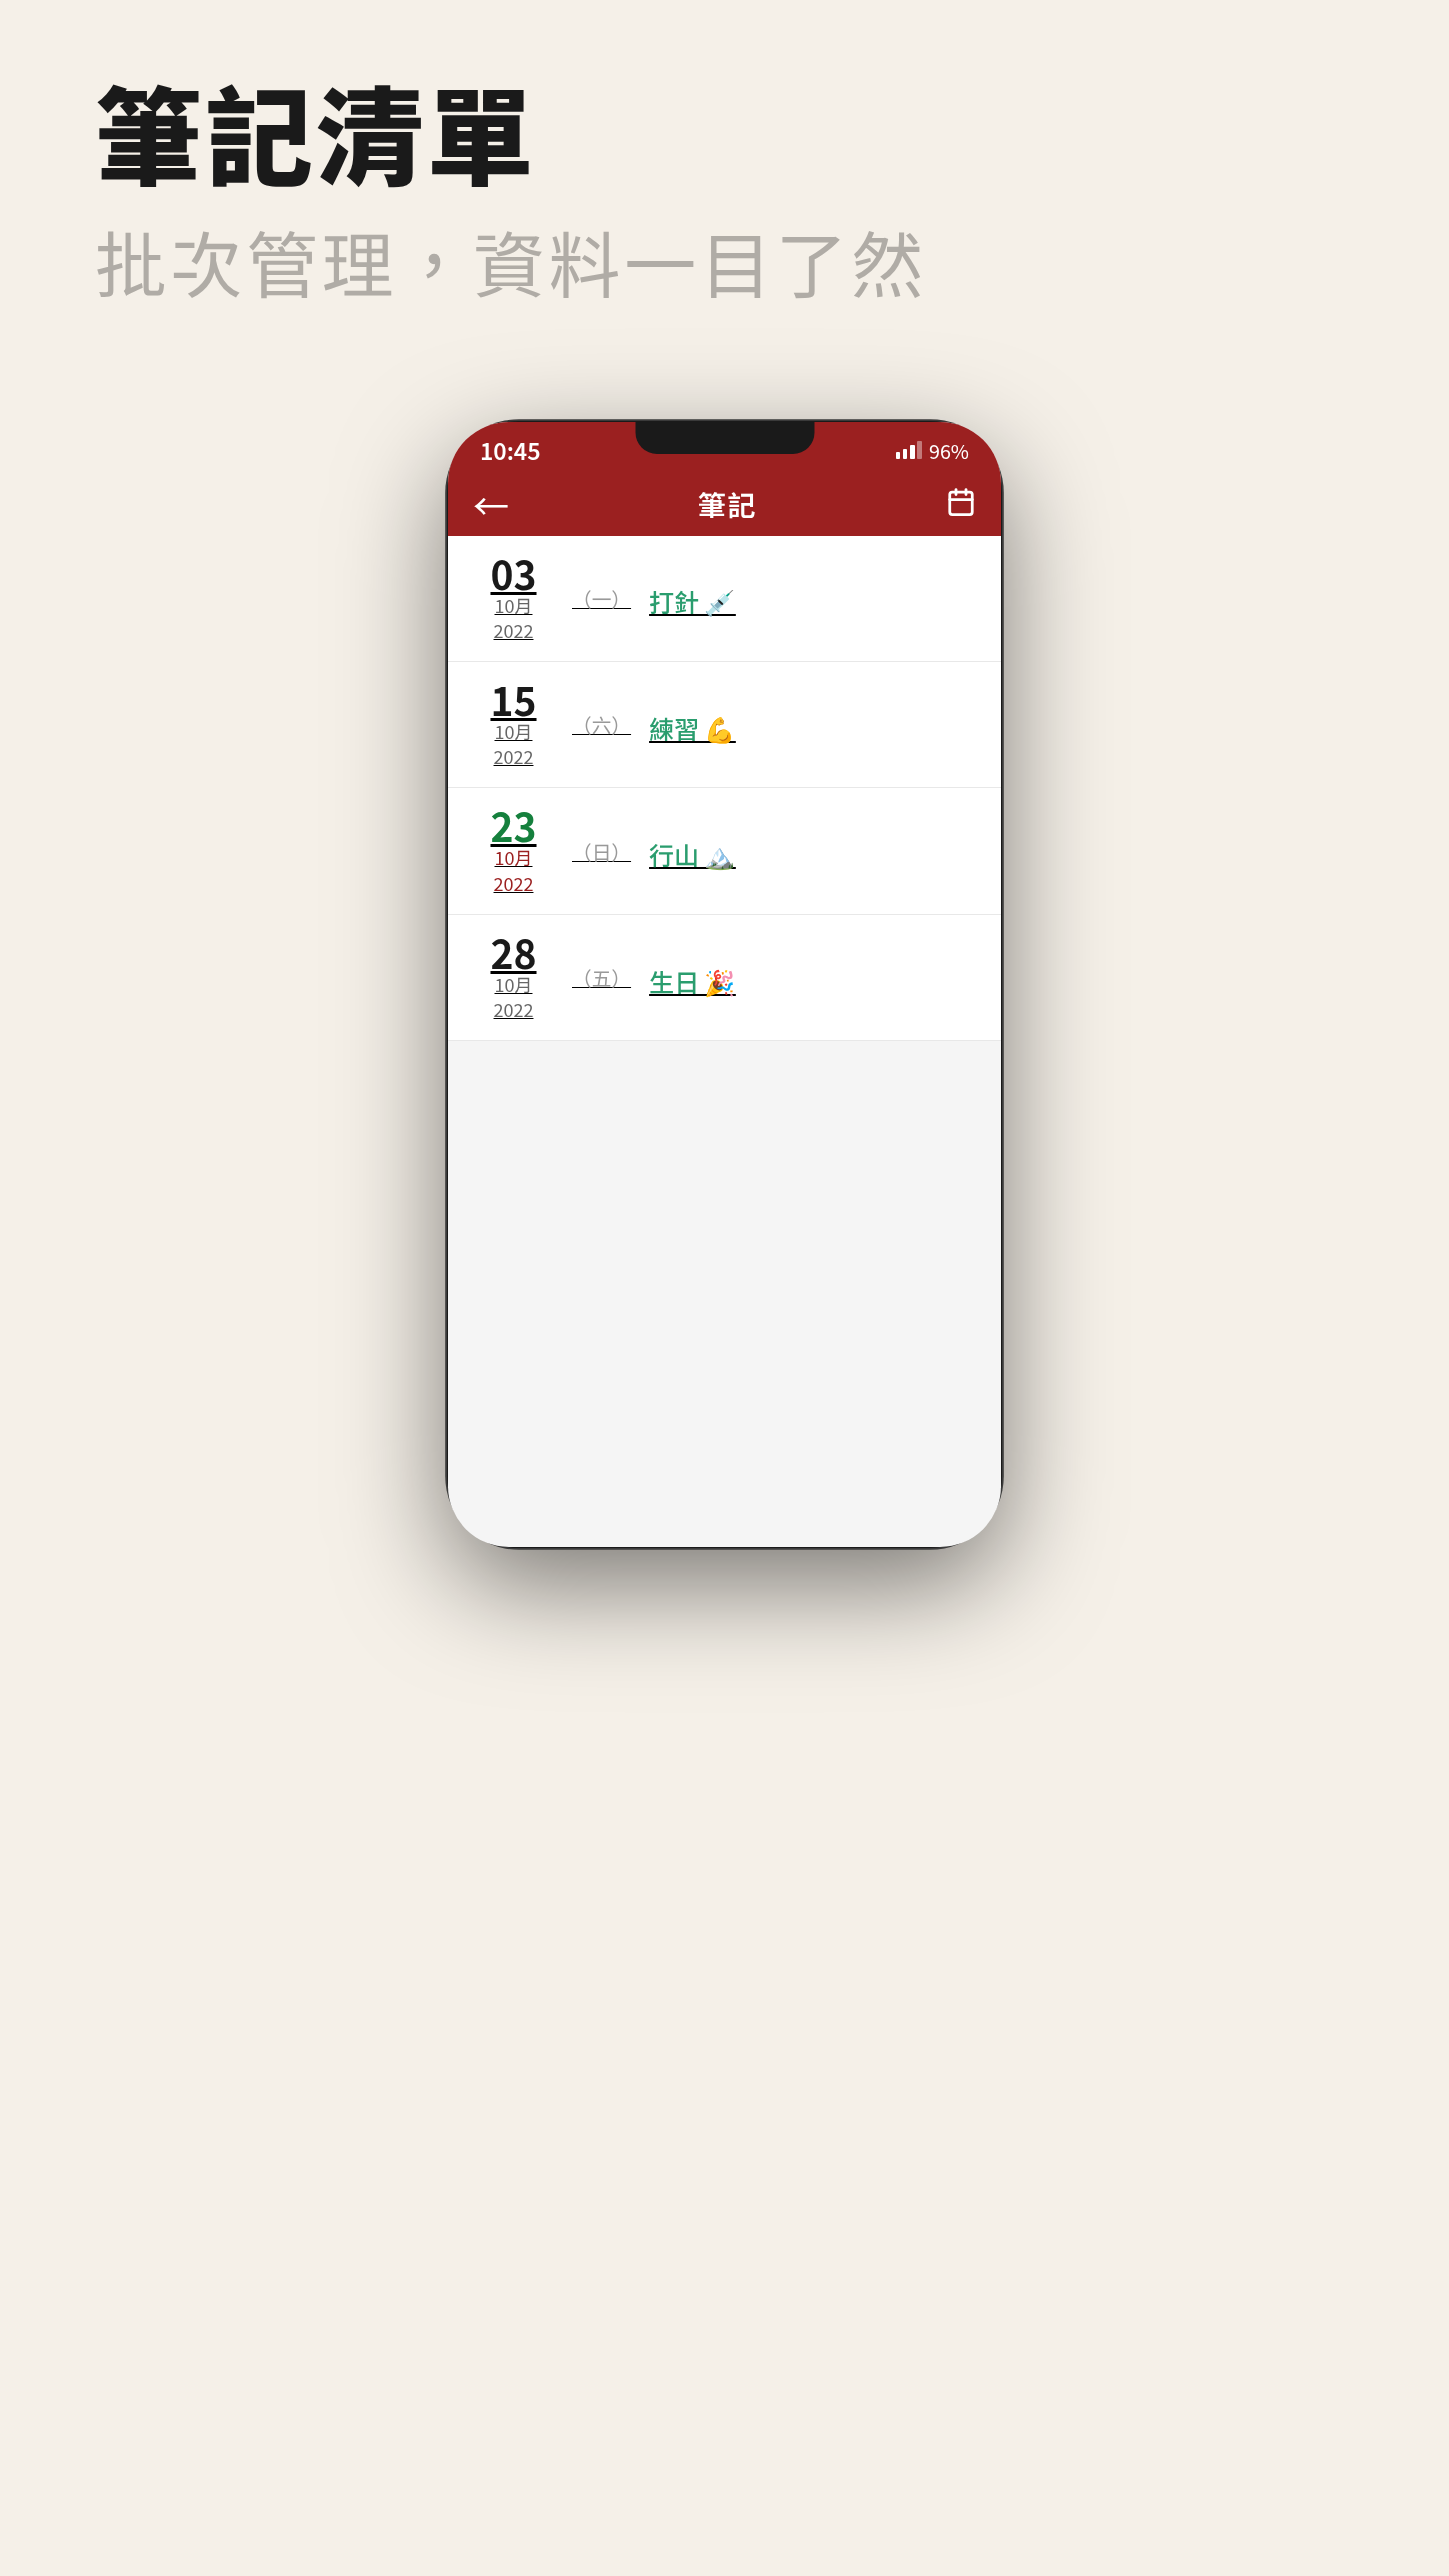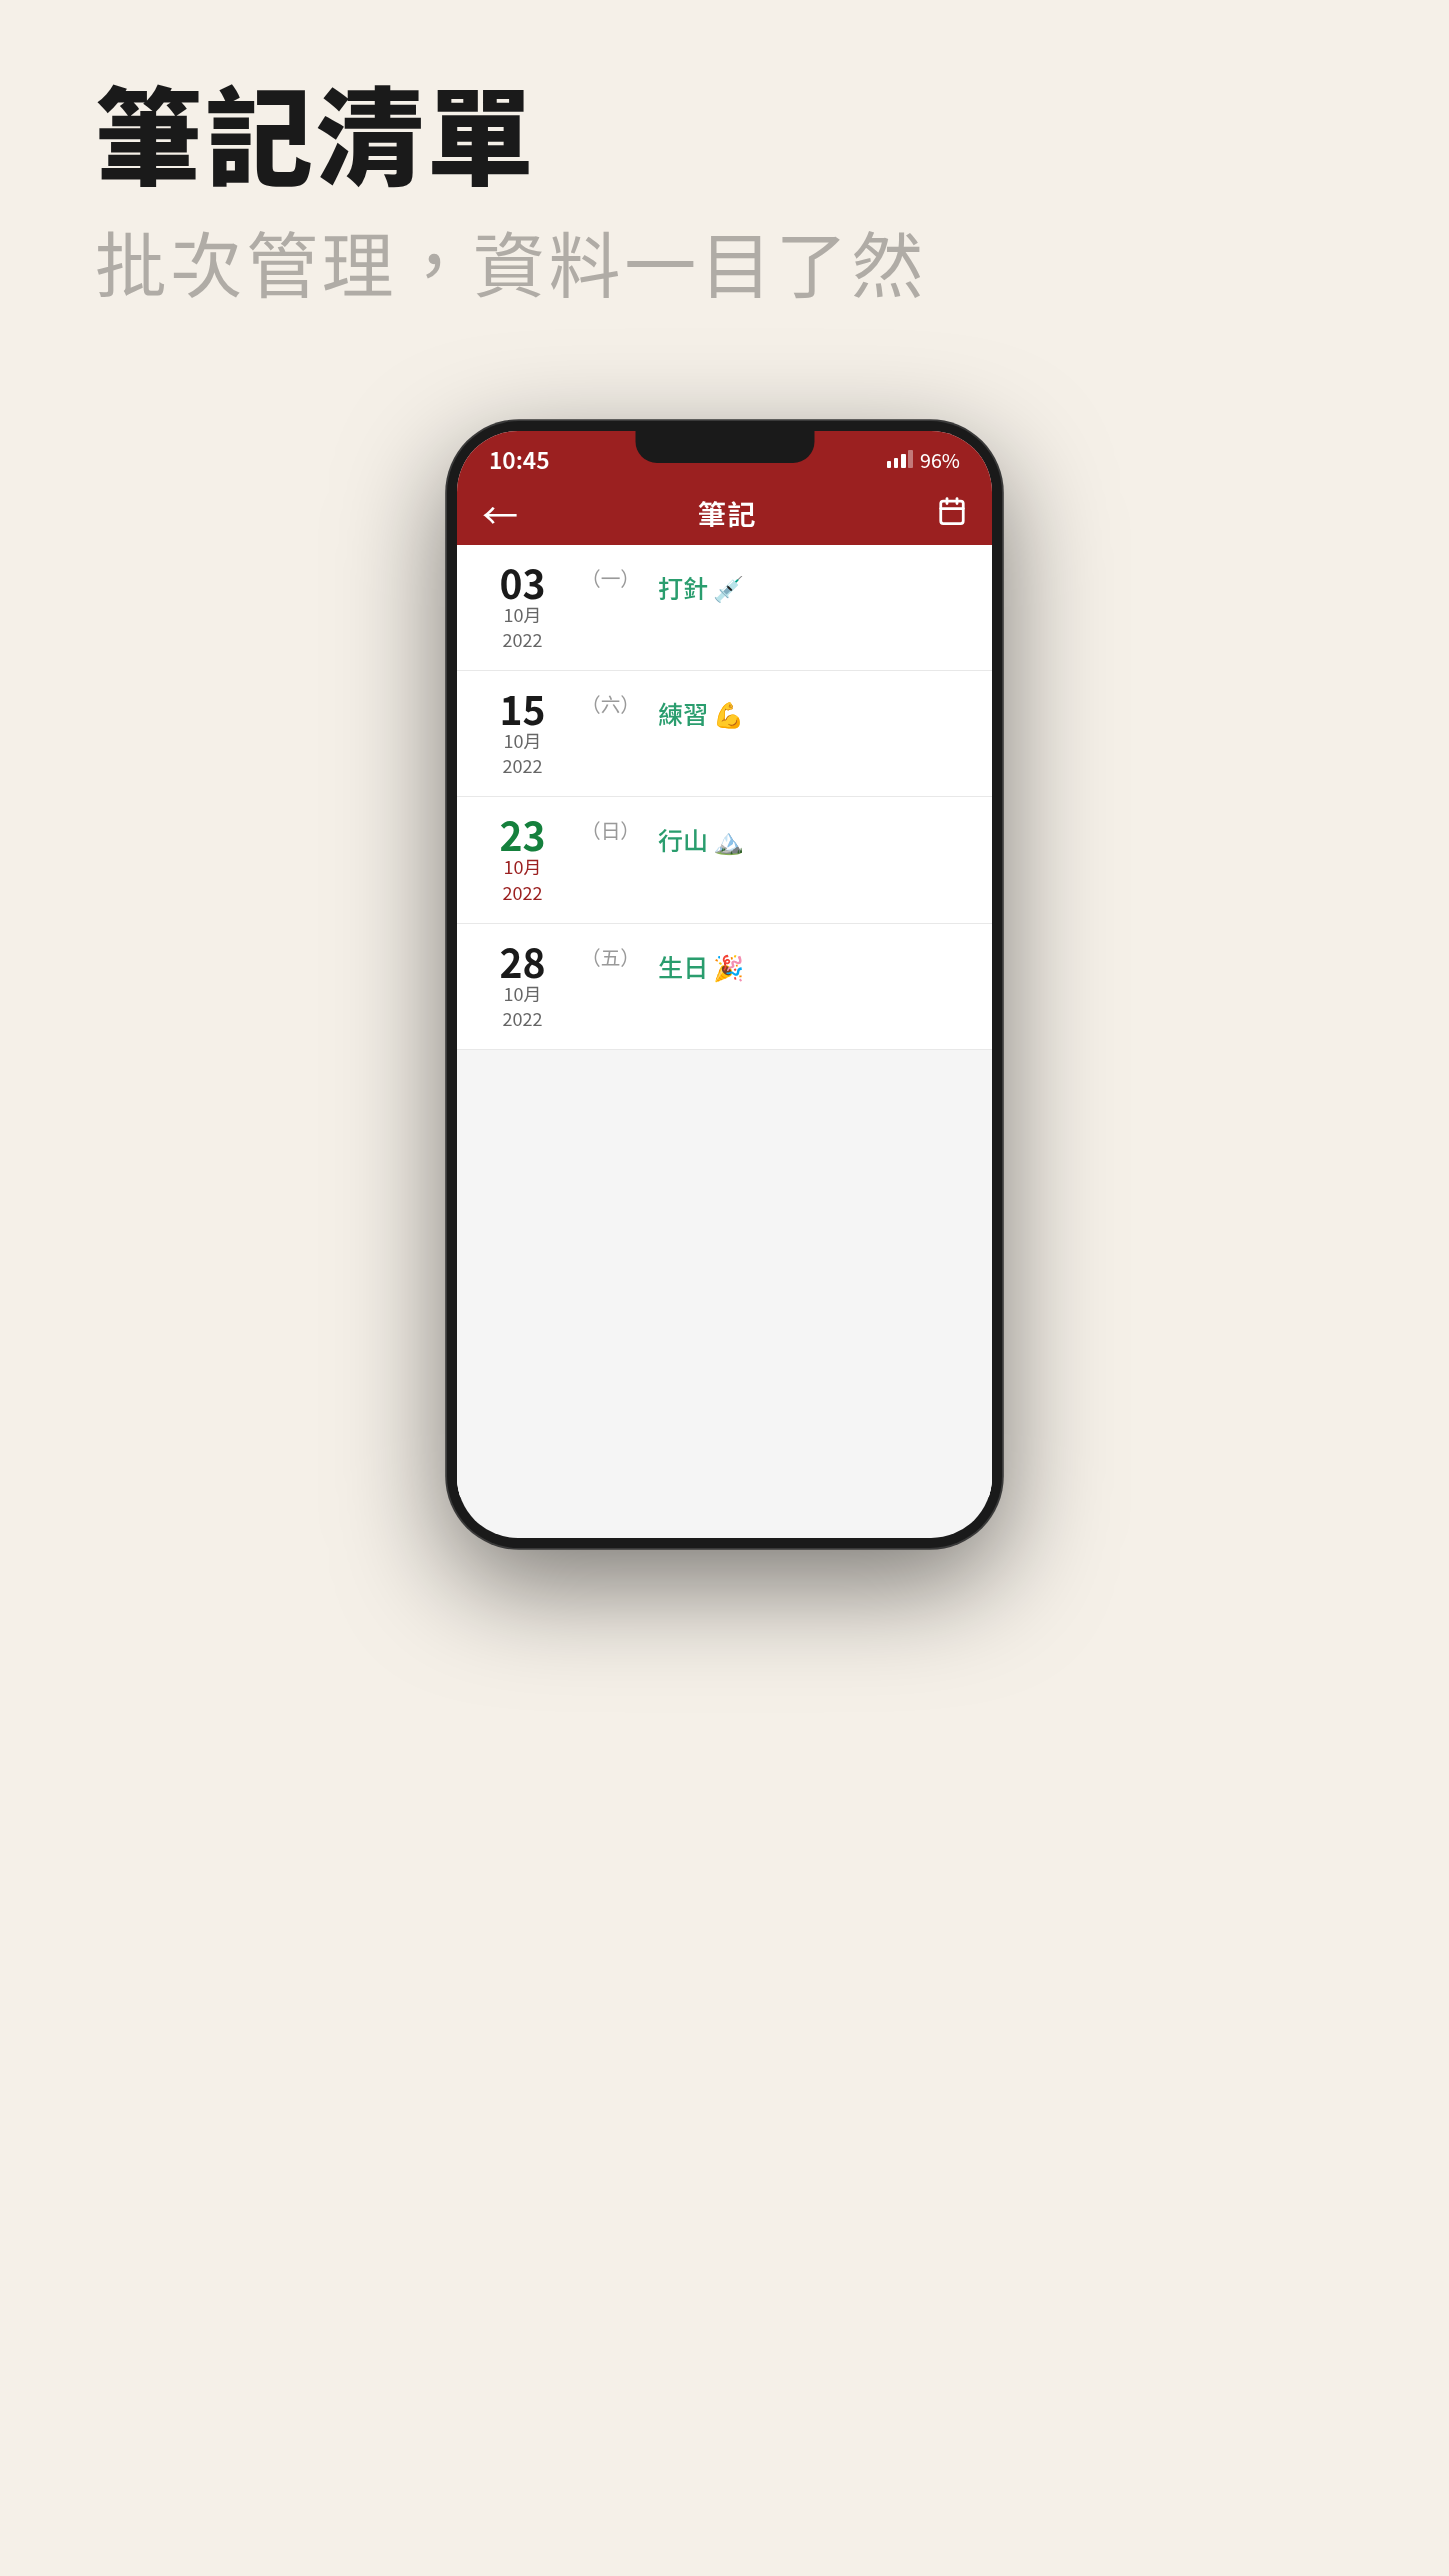--- a/index.html
+++ b/index.html
@@ -41,21 +41,21 @@
       margin-top: 54px;
     }
 
     
     .phone-shell {
       position: relative;
       width: 555px;
       height: 1127px;
       background: #1a1a1a;
       border-radius: 72px;
-      padding: 10px;
+      padding: 1px;
       box-shadow:
         0 0 0 1.8px #3a3a3a,
         0 36px 107px rgba(0,0,0,0.5);
     }
 
     .phone-inner {
       width: 100%;
       height: 100%;
       background: #f5f5f5;
       border-radius: 61px;
@@ -138,25 +138,26 @@
       letter-spacing: 1.8px;
     }
 
     .nav-calendar-btn {
       color: white;
       font-size: 29px;
     }
 
     .note-item {
       display: flex;
-      align-items: flex-start;
+      align-items: center;
       padding: 18px 25px;
       border-bottom: 0.9px solid #e8e8e8;
       background: white;
       min-height: 98px;
+      text-decoration: underline;
     }
 
     .note-item.today .note-date-day {
       color: #9b2020;
     }
     .note-item.today .note-date-meta {
       color: #9b2020;
     }
 
     .note-date {

